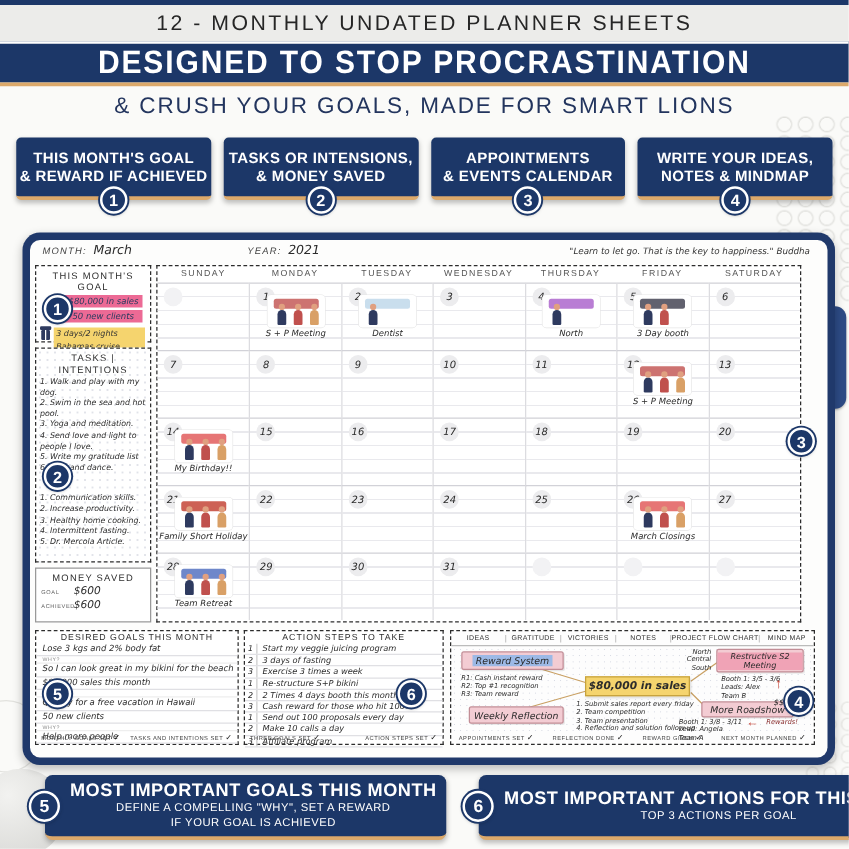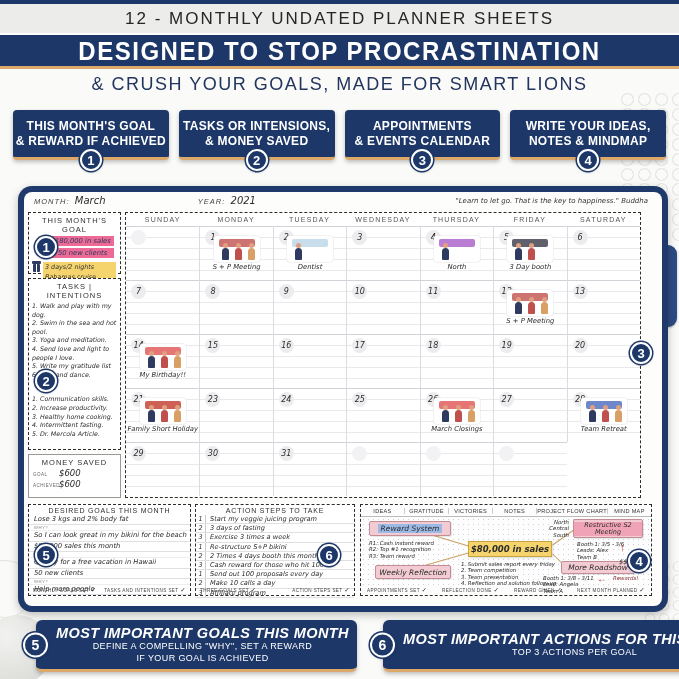--- a/index.html
+++ b/index.html
@@ -146,21 +146,21 @@
   .mm-footer { display:flex; justify-content:space-between; padding:1px 6px 0 6px; }
 
   
   .page-badge { position:absolute; z-index:5; }
 
   
   .banner-row { position:absolute; left:0; top:620px; width:679px; display:flex; padding:0 22px 0 36px; gap:26px; z-index:2; }
   .banner { position:relative; background:var(--navy); border-radius:6px; border-bottom:3px solid var(--gold);
     min-height:52px; flex:1; display:flex; flex-direction:column; align-items:center; justify-content:center;
     padding:4px 8px 4px 20px; box-shadow:0 2px 4px rgba(0,0,0,.25); }
-  .banner-title { color:#fff; font-size:14.5px; font-weight:bold; letter-spacing:.4px; white-space:nowrap;font-style:italic; }
+  .banner-title { color:#fff; font-size:14.5px; font-weight:bold; letter-spacing:.4px; white-space:nowrap; }
   .banner-sub { color:#fff; font-size:9px; letter-spacing:.4px; line-height:11.5px; text-align:center; }
   .banner-badge { position:absolute; left:-13px; top:50%; transform:translateY(-50%); width:25px; height:25px; font-size:14px; }
 </style>
 </head>
 <body>
 
 <div class="deco-honeycomb"></div>
 <div class="deco-honeycomb2"></div>
 <div class="deco-ring"></div>
 <div class="deco-sphere"></div>
@@ -386,20 +386,23 @@
             <span class="day-circle hand">21</span>
             <div class="evt">
               <div class="art">
                 <span class="art-accent" style="background: rgb(192, 57, 43);"></span>
                 <span class="art-fig" style="left: 8px; background: rgb(46, 58, 95);"></span>
                 <span class="art-fig" style="left: 21px; background: rgb(192, 80, 77);"></span>
                 <span class="art-fig" style="left: 34px; background: rgb(217, 160, 102);"></span>
               </div>
               <div class="evt-caption hand">Family Short Holiday</div>
             </div>
+          </div>
+          <div class="cal-cell">
+            <span class="day-circle hand">22</span>
           </div>
           <div class="cal-cell">
             <span class="day-circle hand">23</span>
           </div>
           <div class="cal-cell">
             <span class="day-circle hand">24</span>
           </div>
           <div class="cal-cell">
             <span class="day-circle hand">25</span>
           </div>

